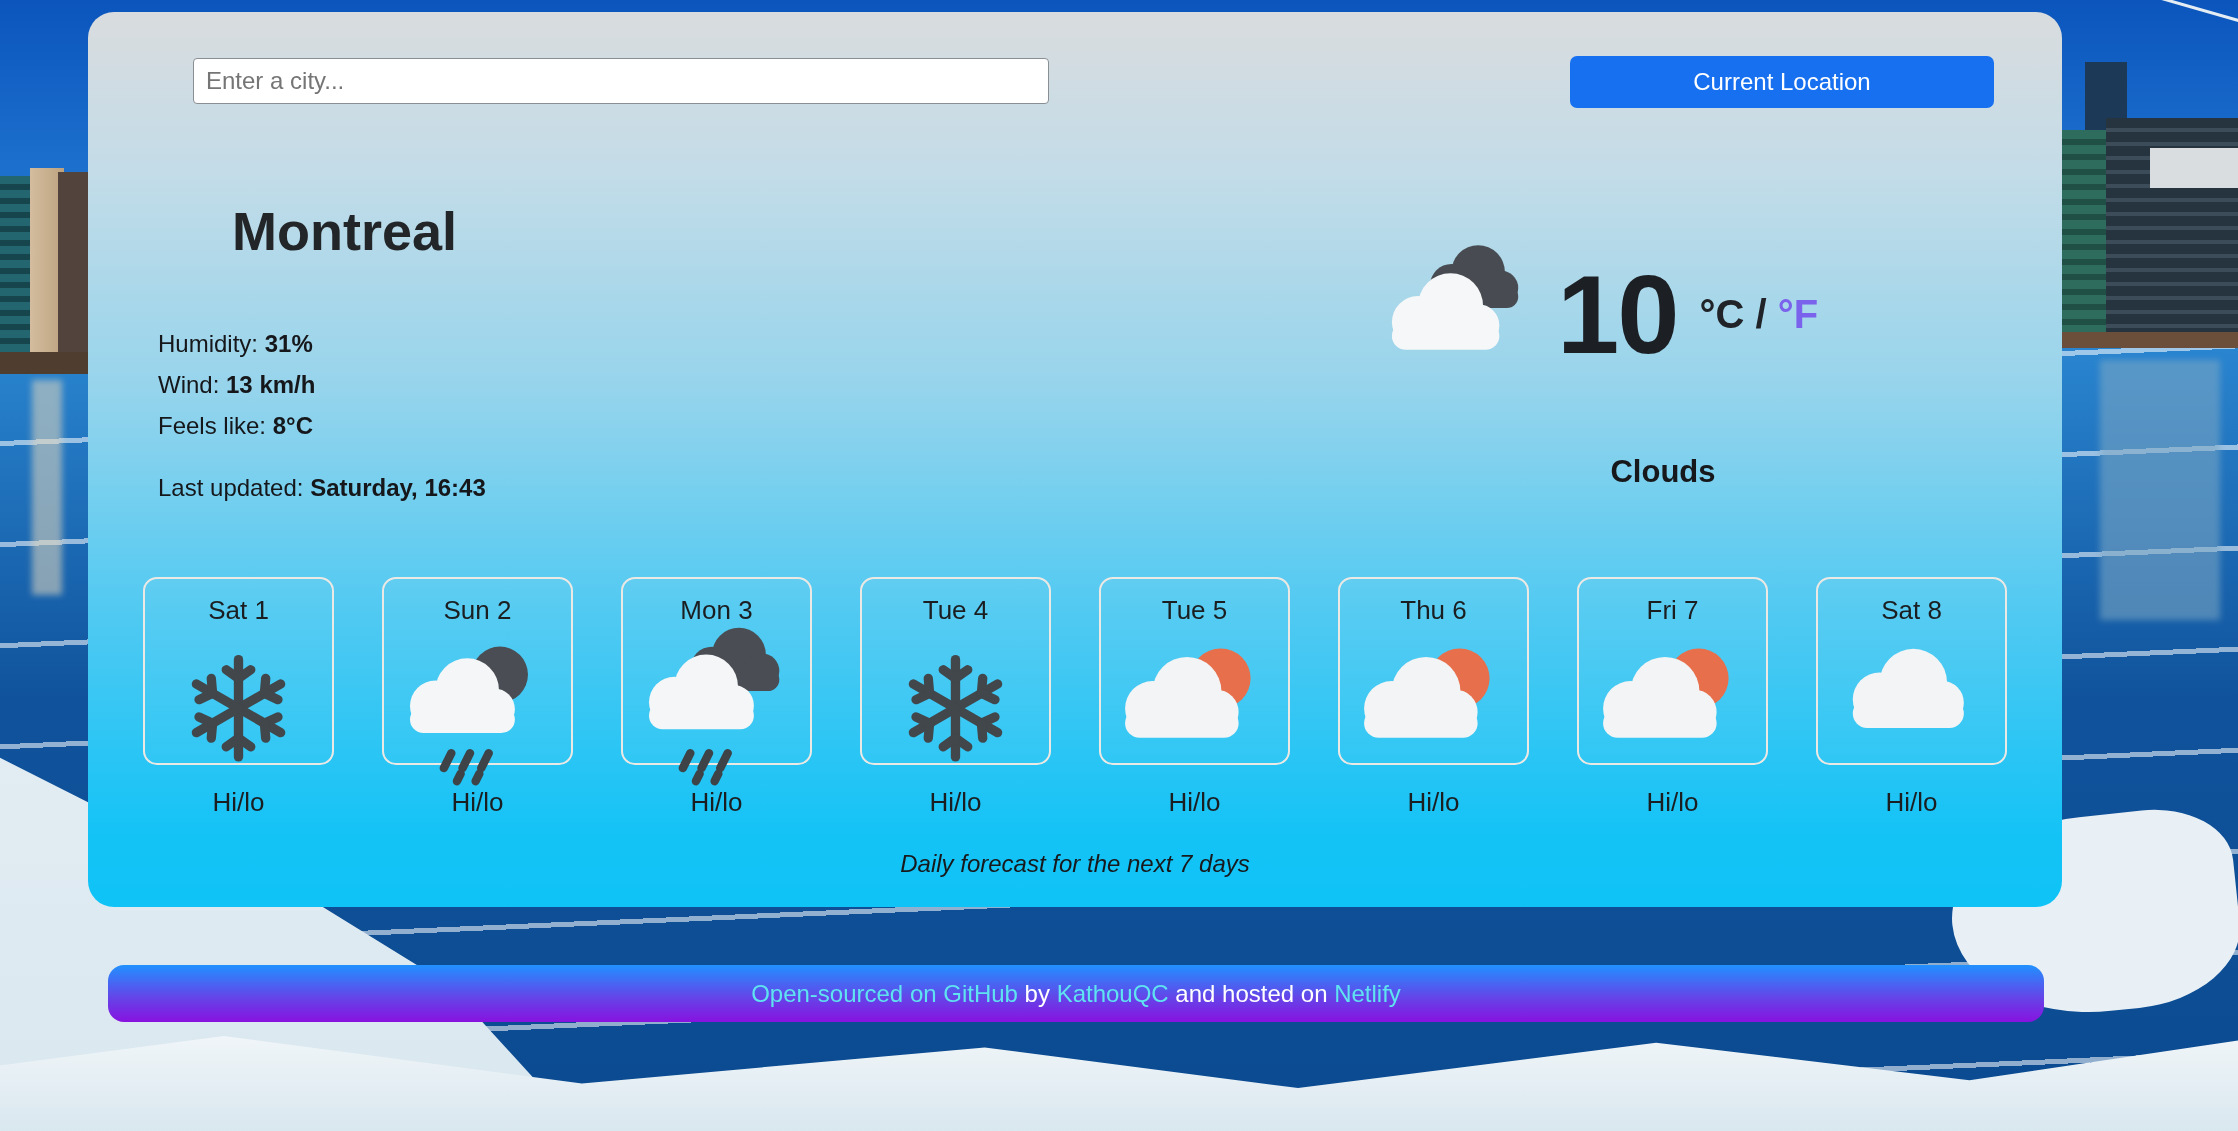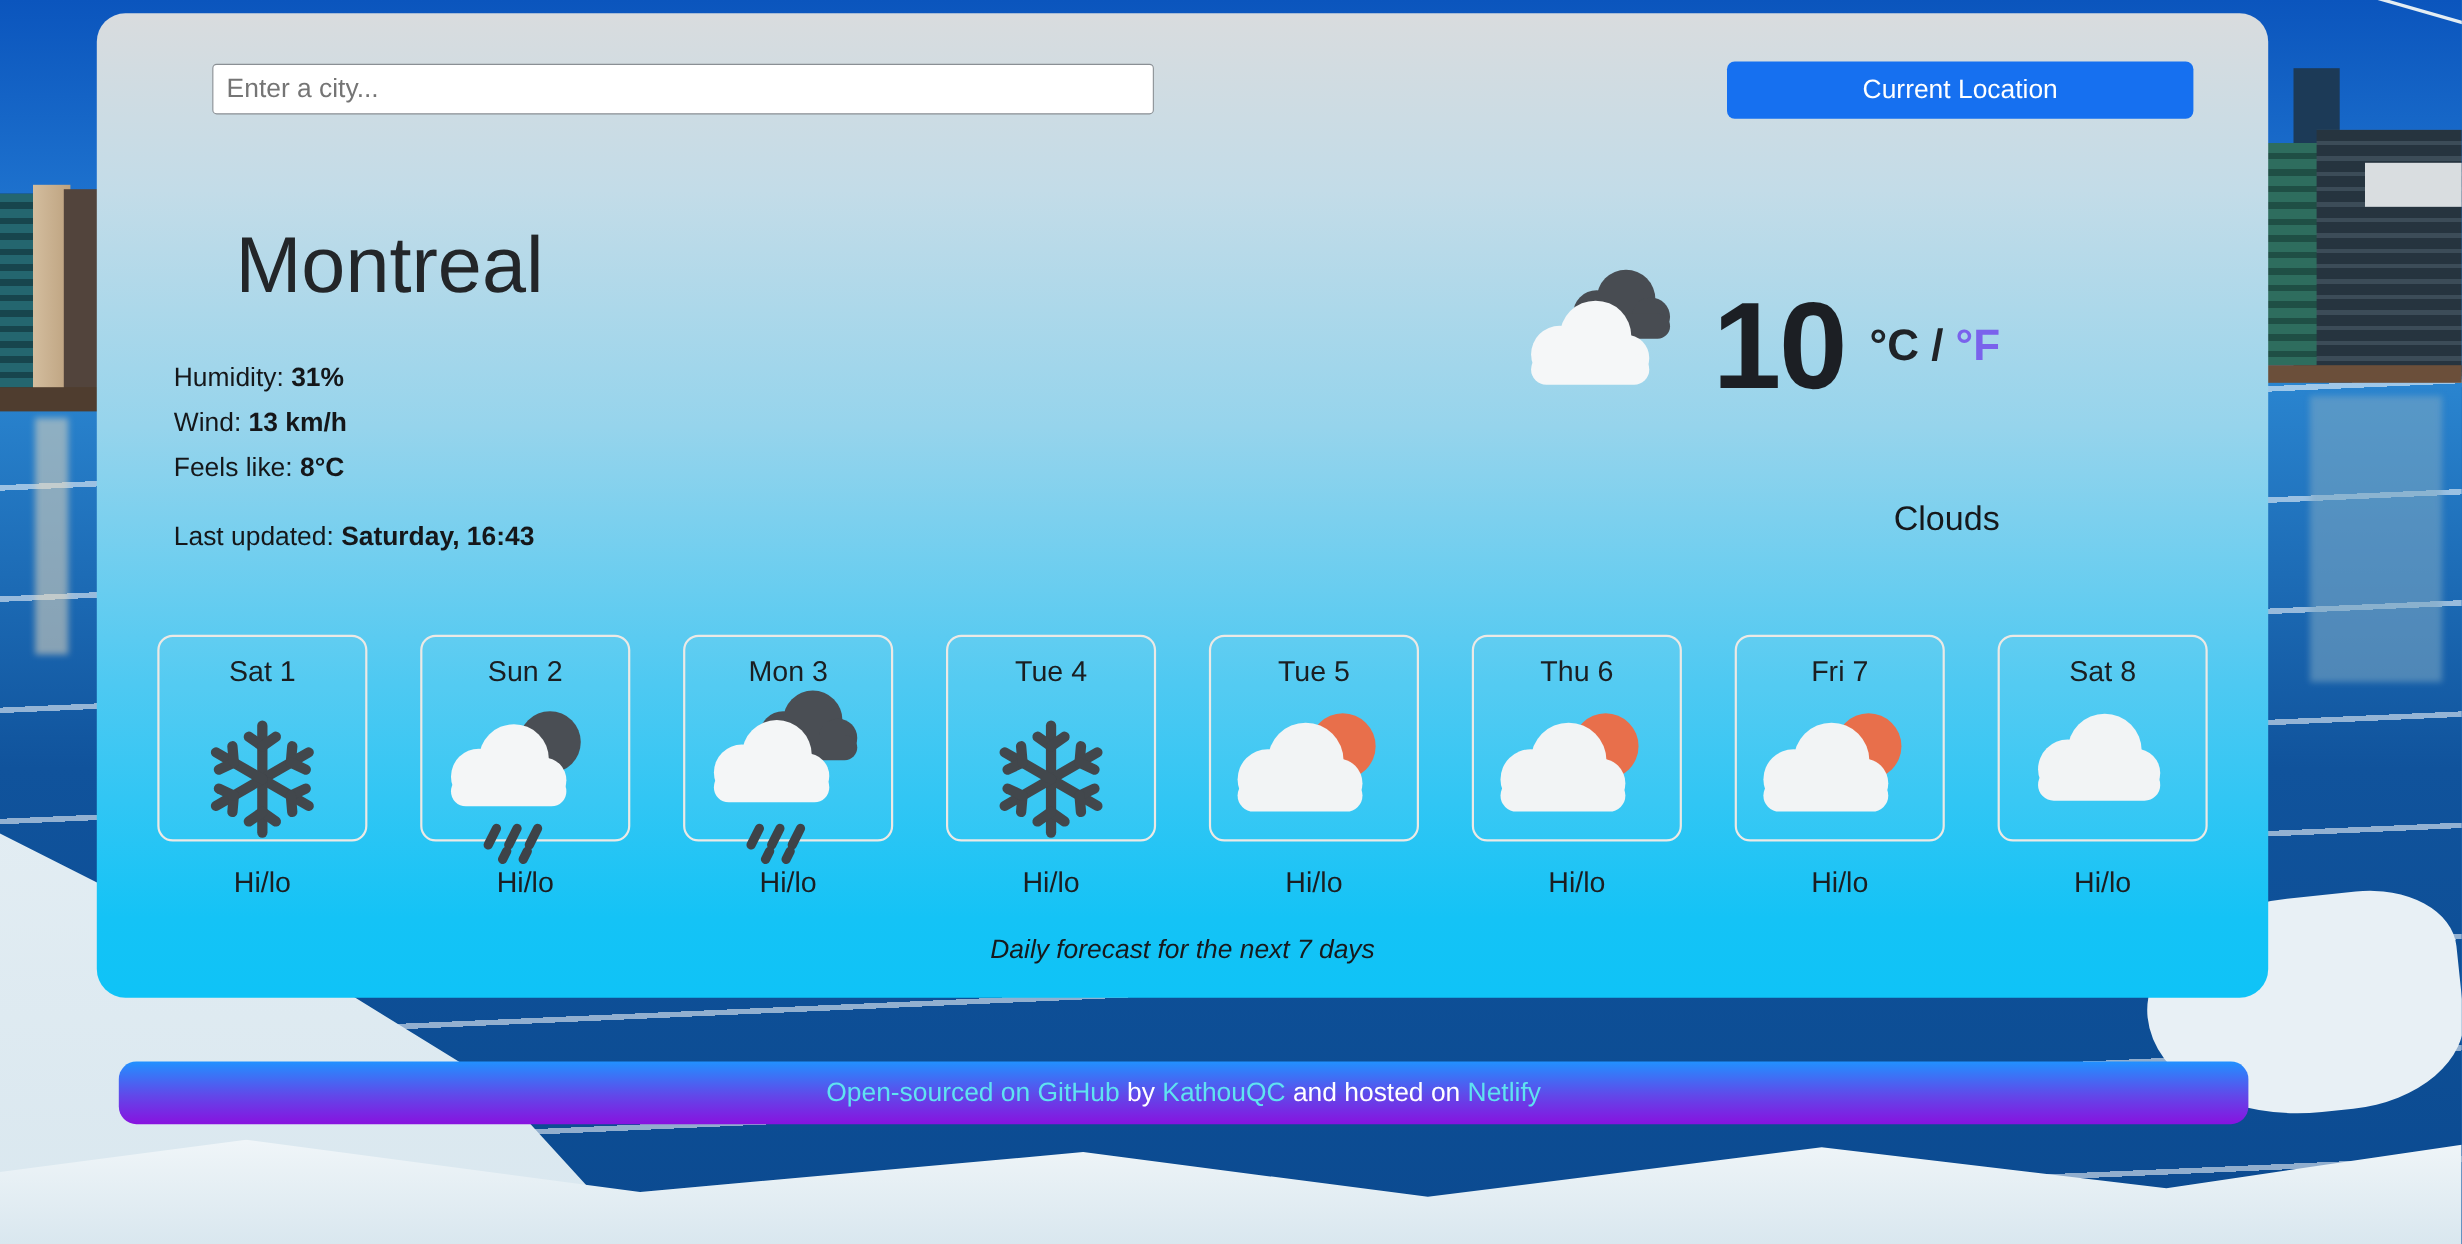--- a/index.html
+++ b/index.html
@@ -32,32 +32,32 @@
     border-radius:26px;
     background:linear-gradient(180deg,#d9dcde 0%,#c3dce8 18%,#96d4ec 42%,#4ec9f2 68%,#14c3f6 92%,#0fc3f7 100%);}
   .city-input{position:absolute;left:105px;top:46px;width:856px;height:46px;box-sizing:border-box;
     border:1px solid #8a8f94;border-radius:4px;background:#ffffff;
     font-size:24px;color:#222;padding:0 12px;font-family:"Liberation Sans",sans-serif;}
   .city-input::placeholder{color:#757575;}
   .btn{position:absolute;top:44px;width:424px;height:52px;border:none;border-radius:7px;
     background:#1670f0;color:#ffffff;font-size:24px;font-family:"Liberation Sans",sans-serif;cursor:pointer;}
   .btn-search{left:1021px;}
   .btn-loc{left:1482px;}
-  .city-name{position:absolute;left:126px;top:188px;font-size:72px;font-weight:normal;color:#232629;}
+  .city-name{position:absolute;left:144px;top:188px;font-size:54px;font-weight:bold;color:#232629;}
   .info{position:absolute;left:70px;top:318px;font-size:24px;color:#15171a;}
   .info .line{margin-bottom:13px;}
   .info b{font-weight:bold;}
   .updated{position:absolute;left:70px;top:462px;font-size:24px;color:#15171a;}
   .temp-row{position:absolute;left:1270px;top:232px;display:flex;align-items:center;}
   .temp-row .big-icon{width:185px;height:140px;}
   .temp-num{font-size:112px;font-weight:bold;color:#1c1f24;margin-left:14px;letter-spacing:-2px;}
   .units{font-size:40px;font-weight:bold;margin-left:22px;color:#202327;white-space:pre;}
   .unit-f{color:#7a62ec;cursor:pointer;}
-  .condition{position:absolute;left:1420px;top:442px;width:310px;text-align:right;
-    font-size:31px;color:#16181b;}
+  .condition{position:absolute;left:1420px;top:442px;width:310px;text-align:center;
+    font-size:31px;color:#16181b;font-weight:bold;}
   .cards{position:absolute;left:0;top:565px;width:1974px;display:flex;gap:48px;justify-content:center;}
   .card{width:191px;height:188px;box-sizing:border-box;border:2px solid #ece9e5;border-radius:14px;
     background:rgba(255,255,255,0.04);display:flex;flex-direction:column;align-items:center;}
   .card .day{margin-top:16px;font-size:26px;color:#1b1e21;}
   .card .cicon{flex:1;display:flex;align-items:center;justify-content:center;}
   .card .cicon svg{width:62px;height:52px;}
   .card .hilo{margin-bottom:18px;font-size:26px;color:#1b1e21;}
   .note{position:absolute;left:0;top:838px;width:1974px;text-align:center;
     font-size:24px;font-style:italic;color:#17191c;}
 

